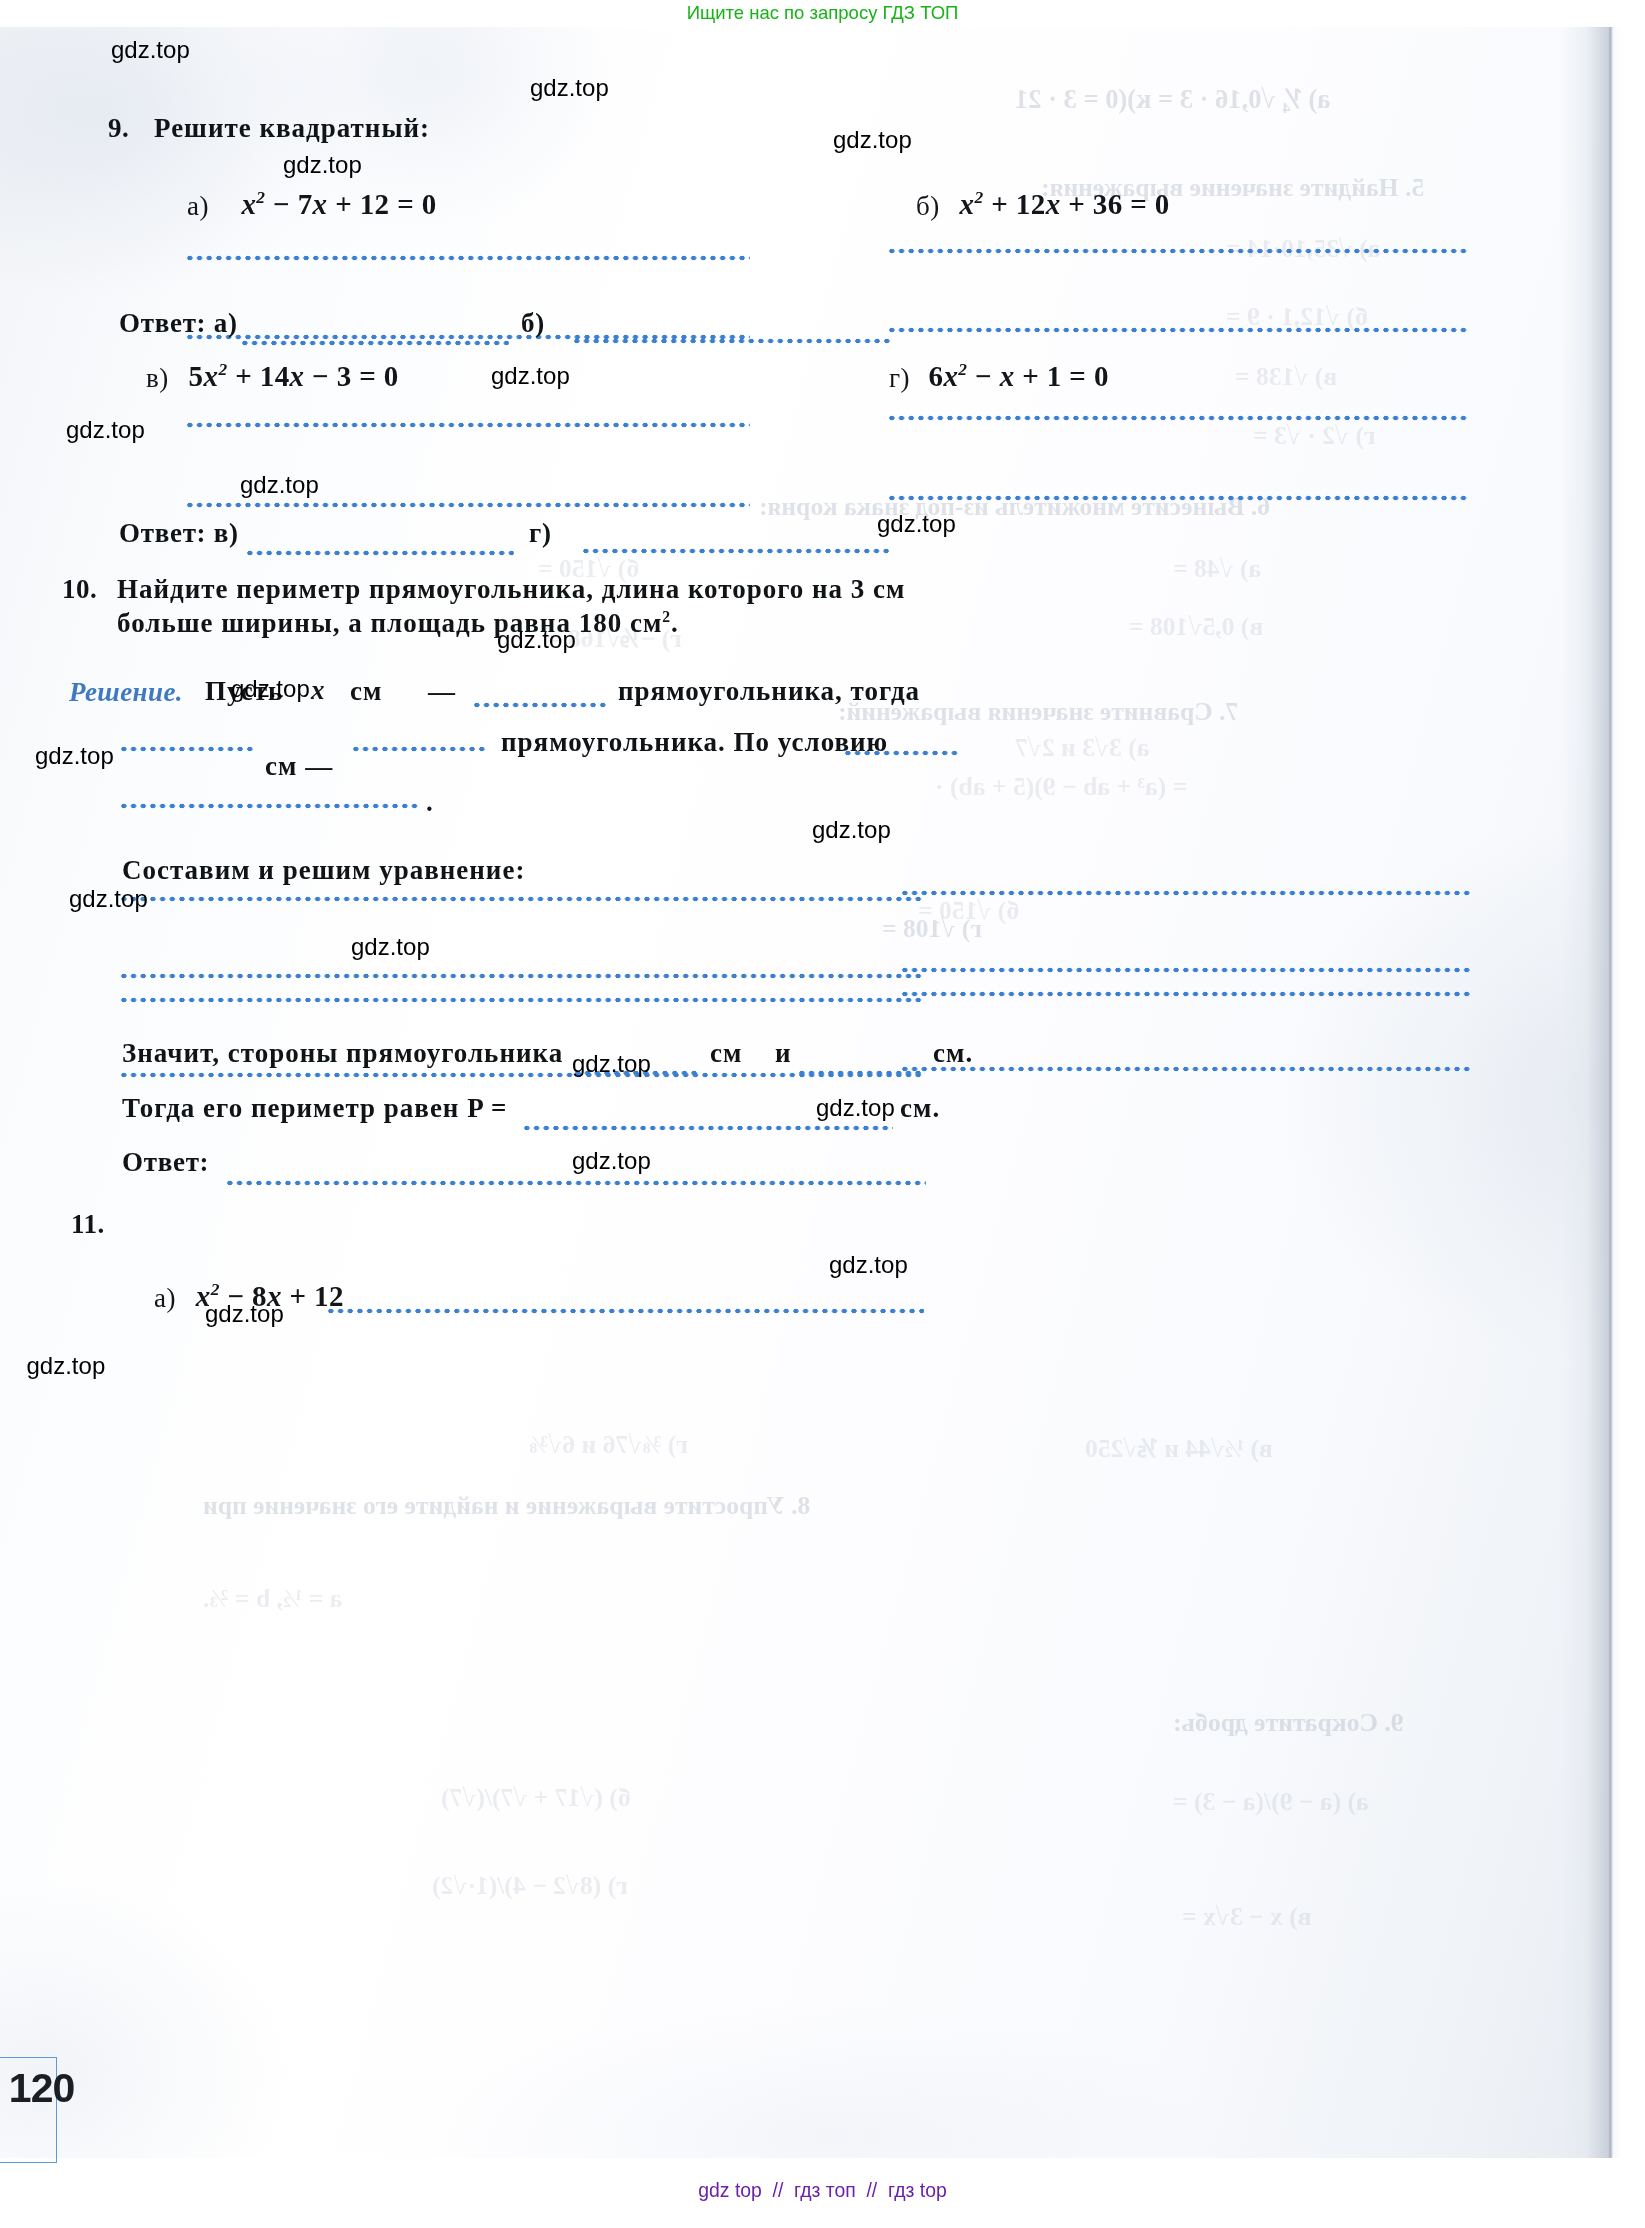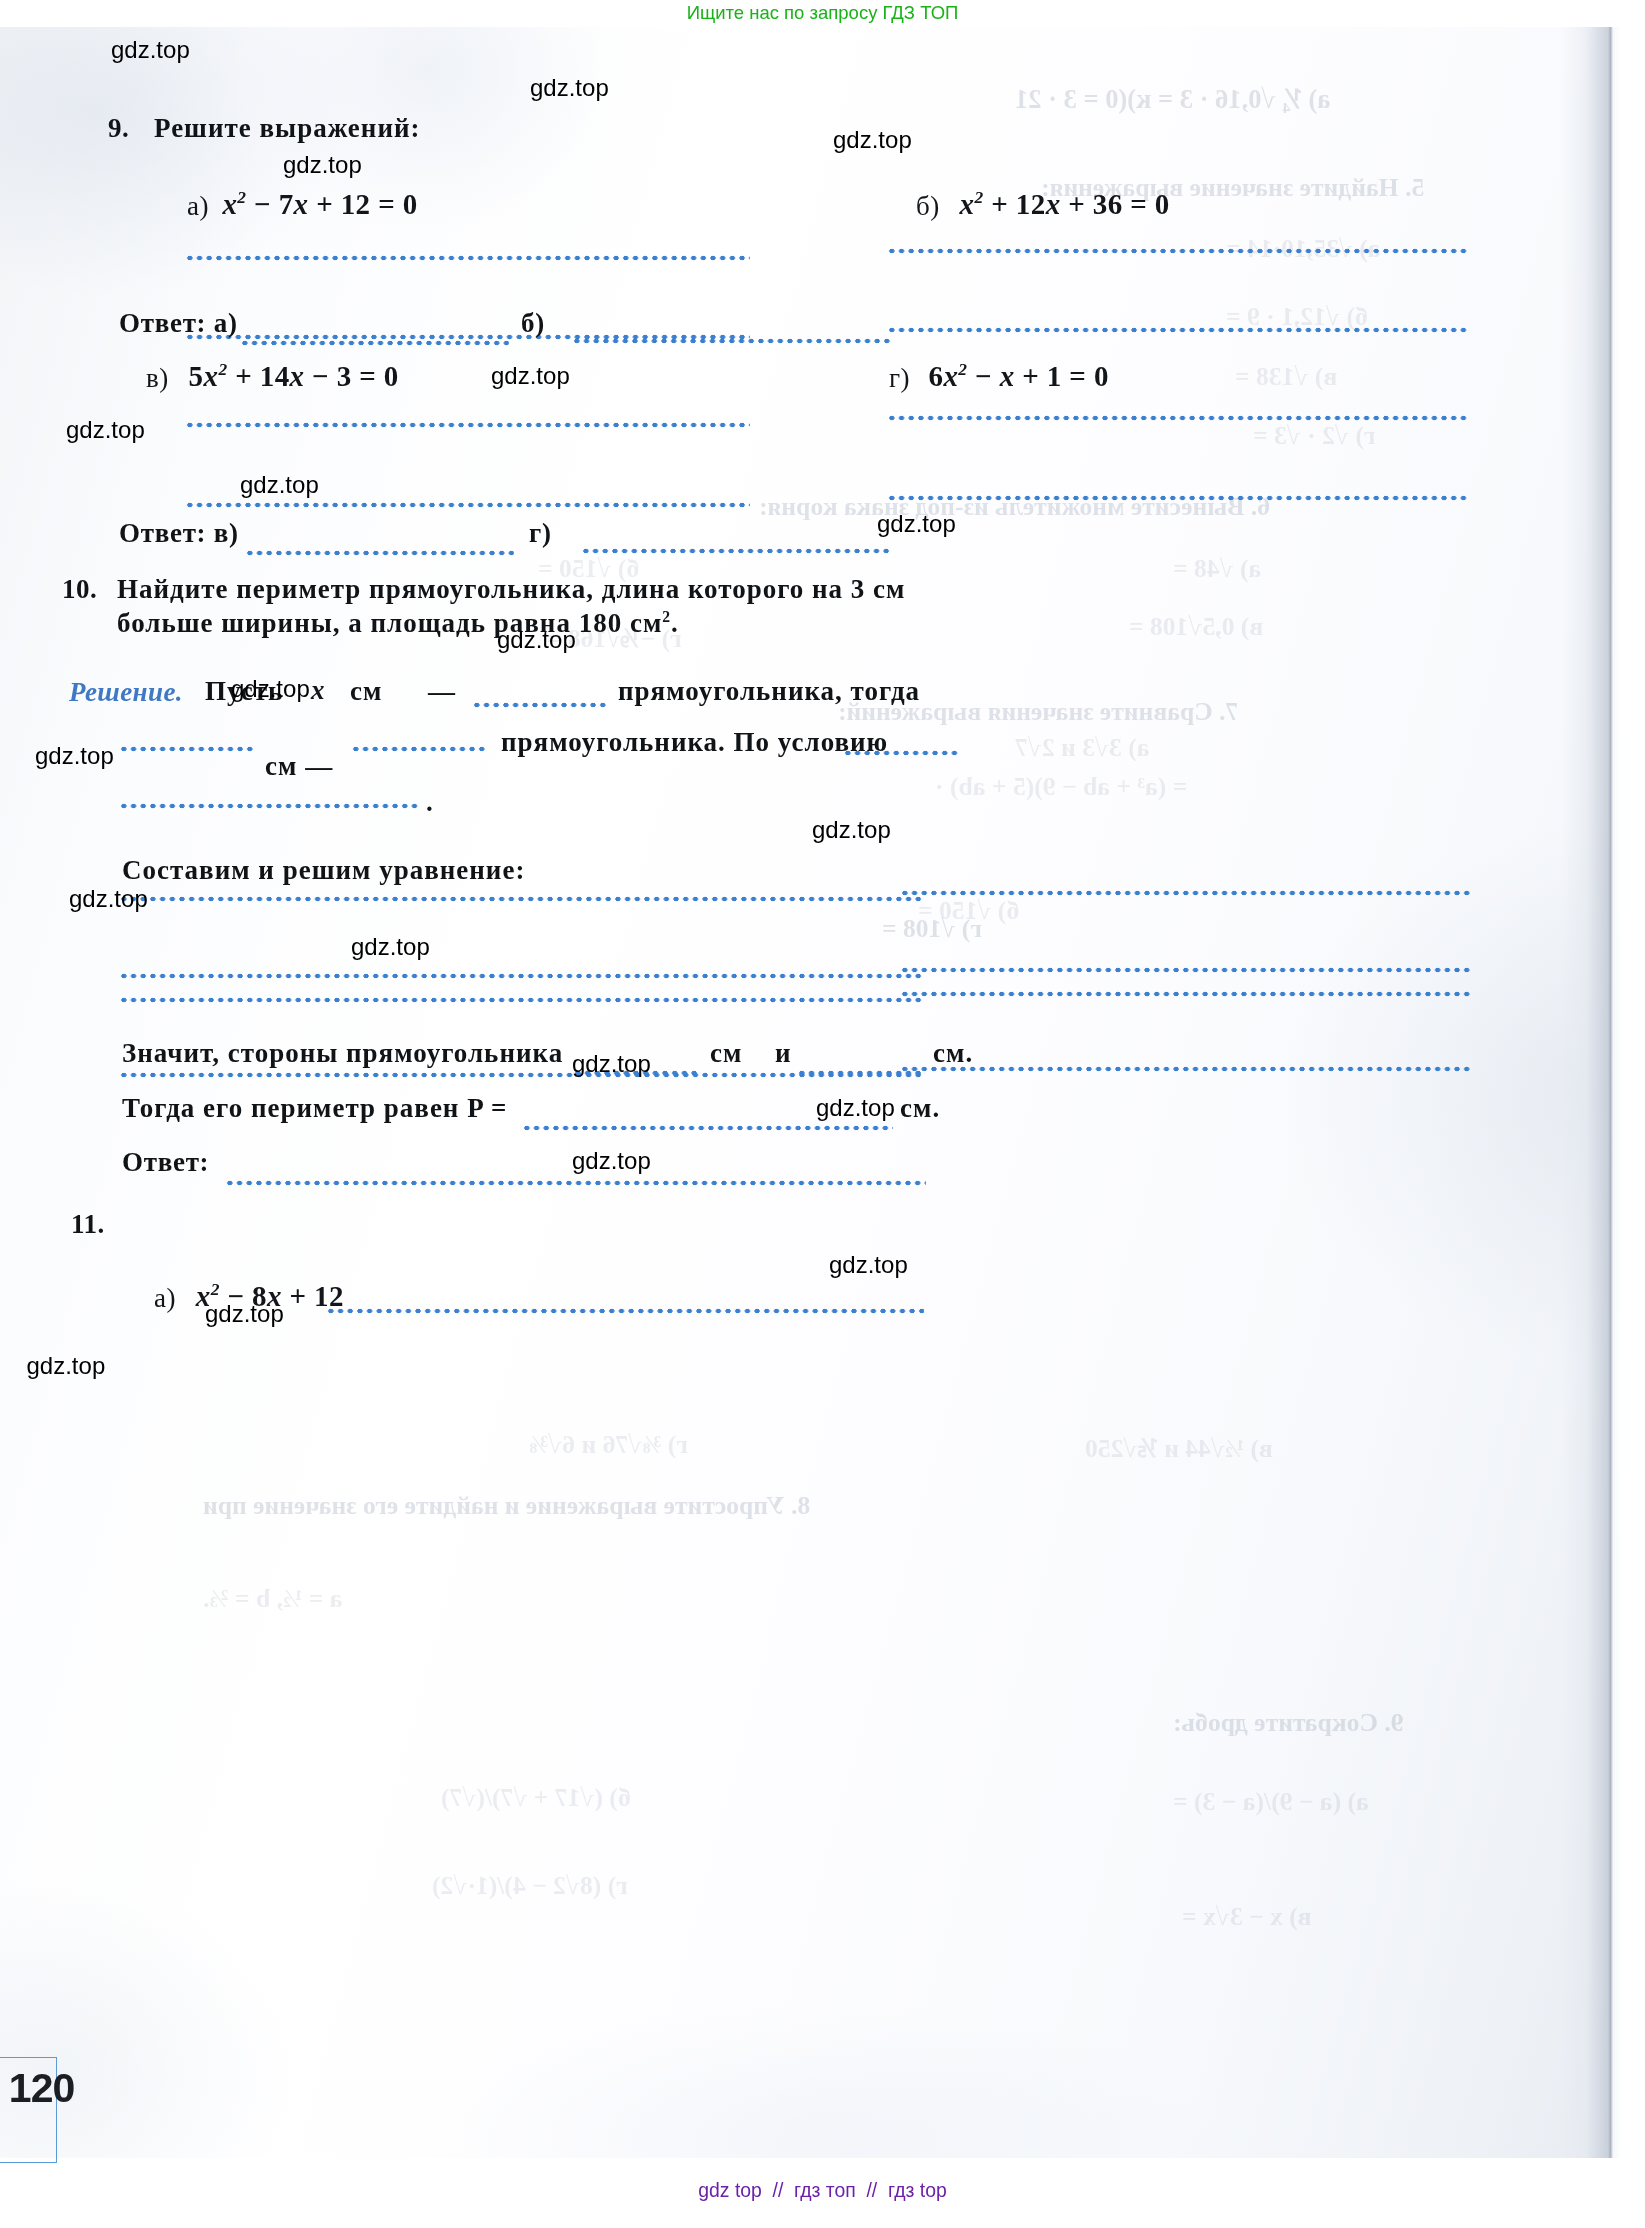--- a/index.html
+++ b/index.html
@@ -227,25 +227,25 @@
   <div class="ghost light" style="left:1173px; top:1760px; font-size:25.6px;">а) (a − 9)/(a − 3) =</div>
   <div class="ghost light" style="left:1182px; top:1875px; font-size:25.6px;">в) x − 3√x =</div>
   <div class="ghost light" style="left:432px; top:1844px; font-size:25.6px;">г) (8√2 − 4)/(1·√2)</div>
   <div class="ghost light" style="left:441px; top:1756px; font-size:25.6px;">б) (√17 + √7)/(√7)</div>
 
   <div id="spine"></div>
 
   <div id="content">
 
     <div class="blk qnum" style="left:108px; top:86px;">9.</div>
-    <div class="blk qtext" style="left:154px; top:86px;">Решите выражений:</div>
+    <div class="blk qtext" style="left:154px; top:86px;">Решите квадратный:</div>
 
     <div class="blk eq" style="left:187px; top:161px;">
       <span class="itemlet">а)</span>
-      <span style="margin-left:6px;"><i>x</i><sup>2</sup> − 7<i>x</i> + 12 = 0</span>
+      <span style="margin-left:25px;"><i>x</i><sup>2</sup> − 7<i>x</i> + 12 = 0</span>
     </div>
 
     <div class="blk eq" style="left:916px; top:161px;">
       <span class="itemlet">б)</span>
       <span style="margin-left:12.4px;"><i>x</i><sup>2</sup> + 12<i>x</i> + 36 = 0</span>
     </div>
 
     <div class="dots" style="left:185px; top:228px; width:565px;"></div>
     <div class="dots" style="left:887px; top:221px; width:582px;"></div>
     <div class="dots" style="left:185px; top:307px; width:565px;"></div>

